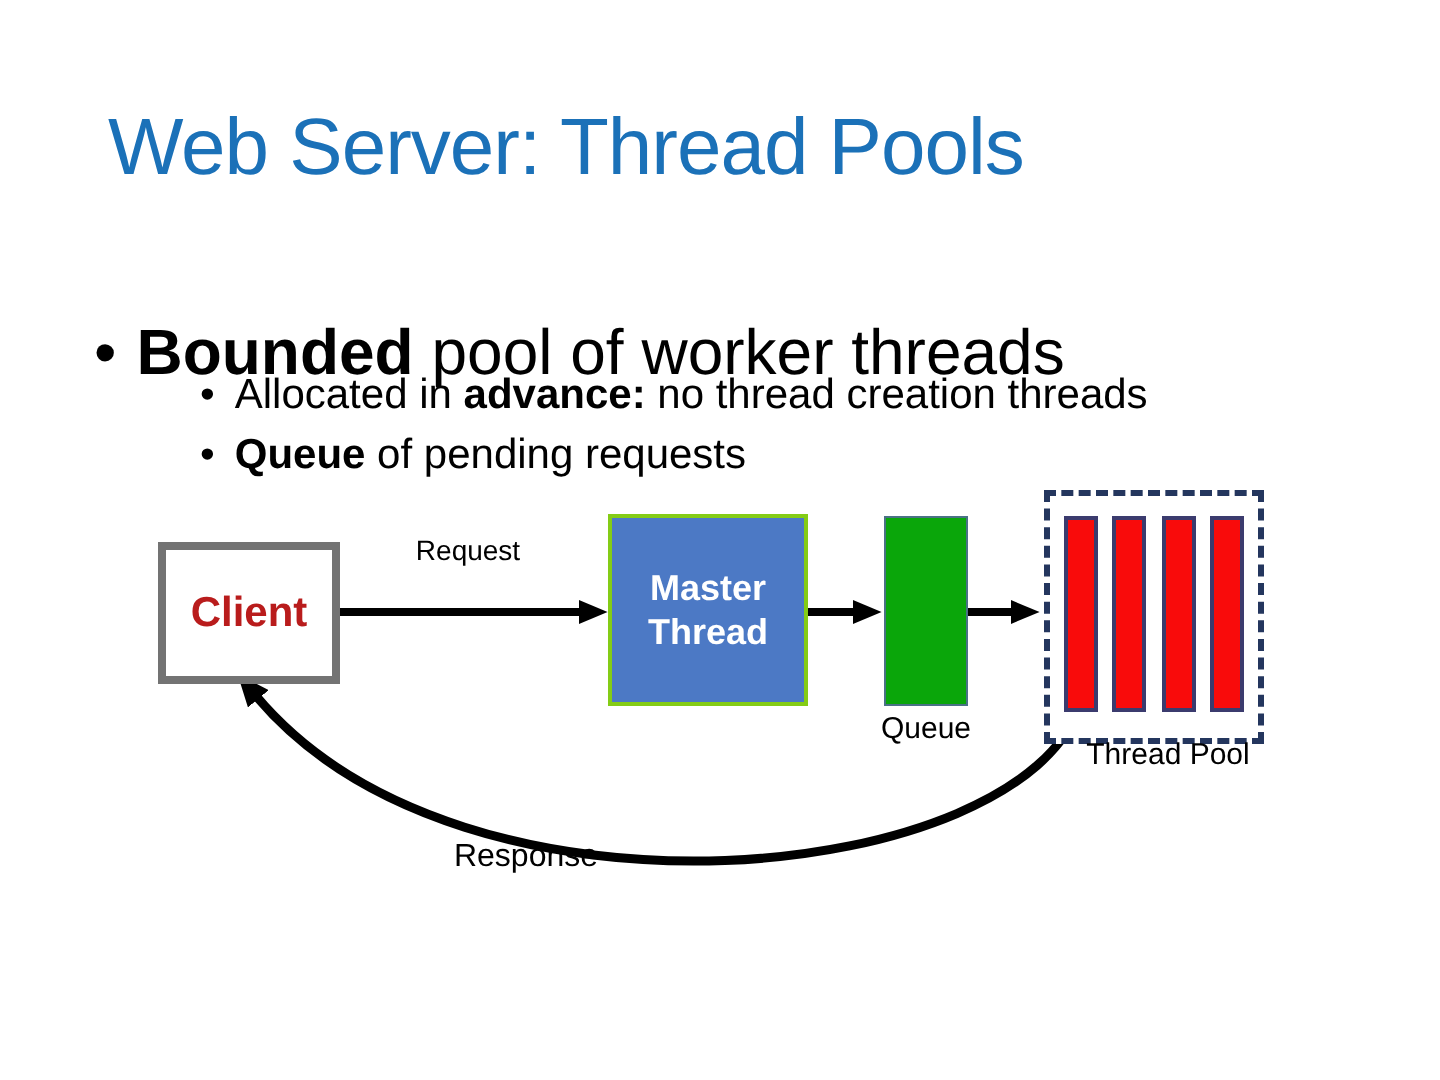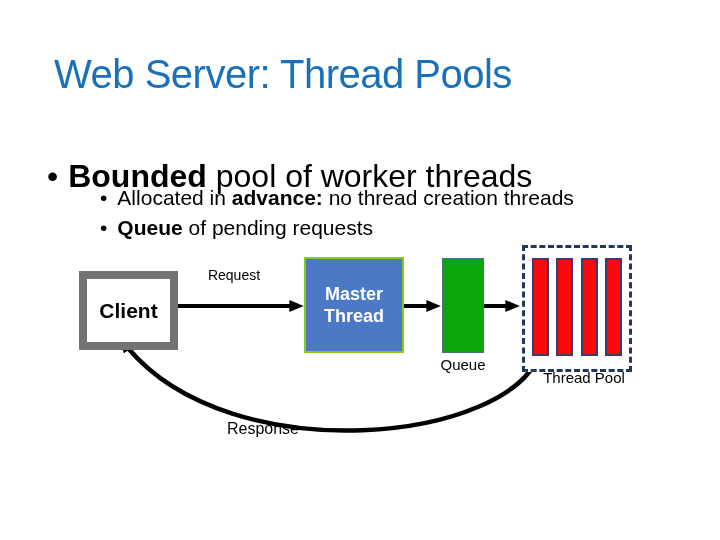--- a/index.html
+++ b/index.html
@@ -23,23 +23,23 @@
   .bullet-line{position:absolute;color:#000;white-space:nowrap;}
   .bullet-main{left:47px;top:143px;font-size:32px;line-height:27px;margin-top:20px;}
   .bullet-sub1{left:100px;top:186px;font-size:21px;line-height:23px;}
   .bullet-sub2{left:100px;top:216px;font-size:21px;line-height:23px;}
   .bullet-line .dot{margin-right:10px;}
   .b{font-weight:bold;}
 
   
   .client-box{
     position:absolute;left:79px;top:271px;width:83px;height:63px;
-    background:#ffffff;border:8px solid #737373;
+    background:#ffffff;border:4px solid #737373;
     display:flex;align-items:center;justify-content:center;
-    font-size:21px;font-weight:bold;color:#000000;
+    font-size:21px;font-weight:bold;color:#b91c1c;
   }
   .master-box{
     position:absolute;left:304px;top:257px;width:96px;height:92px;
     background:#4C79C5;border:2px solid #84cc16;
     display:flex;align-items:center;justify-content:center;text-align:center;
     font-size:18px;line-height:22px;font-weight:bold;color:#ffffff;
   }
   .queue-box{
     position:absolute;left:442px;top:258px;width:40px;height:93px;
     background:#0AA60A;border:1px solid #4A7285;

